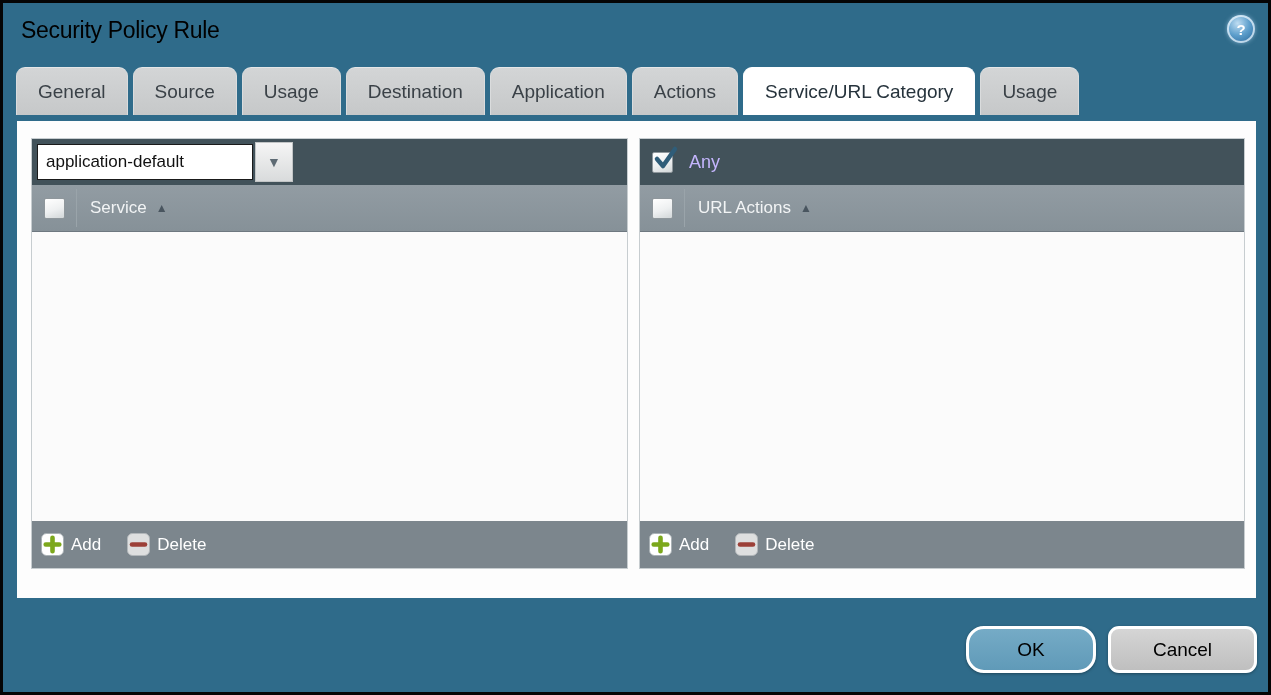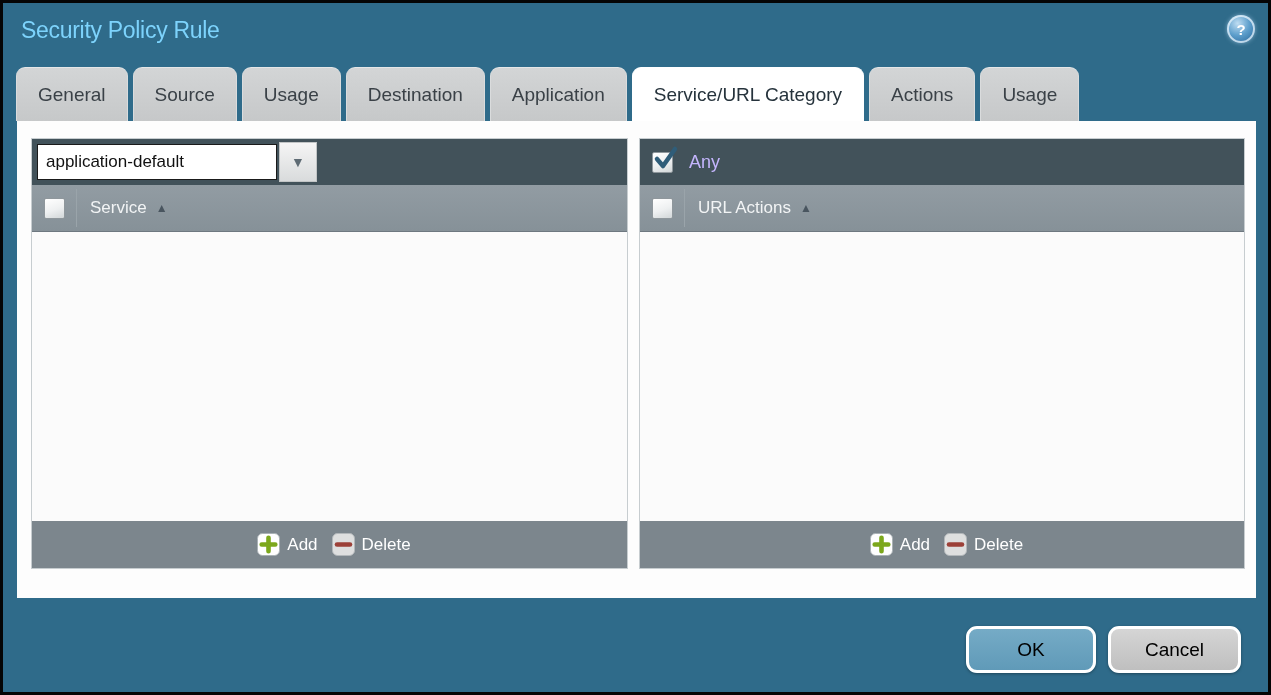--- a/index.html
+++ b/index.html
@@ -10,39 +10,39 @@
     width: 1271px; height: 695px;
     background: #2F6B8A;
     border: 3px solid #050505;
     overflow: hidden;
   }
 
   
   .dialog-title {
     position: absolute; left: 18px; top: 14px;
     font-size: 23px; letter-spacing: -0.3px;
-    color: #7dd3fc; font-weight: 400;
+    color: #000000; font-weight: 400;
   }
   .help-icon {
     position: absolute; left: 1224px; top: 12px;
     width: 28px; height: 28px; border-radius: 50%;
     background: radial-gradient(circle at 38% 30%, #BFDDF2 0%, #5E9FCC 45%, #1E5E92 100%);
     box-shadow: 0 0 4px rgba(190,220,245,0.55), inset 0 0 0 2px rgba(235,245,252,0.75);
     color: #FFFFFF; font-size: 15px; font-weight: bold;
     display: flex; align-items: center; justify-content: center;
     cursor: pointer;
   }
 
   
   .tab-bar {
     position: absolute; left: 13px; top: 64px;
     display: flex; gap: 5px; height: 54px;
   }
   .tab {
-    height: 54px; padding: 0 21px;
+    height: 48px; padding: 0 21px;
     display: flex; align-items: center; justify-content: center;
     background: linear-gradient(#D3D5D6, #C6C8C9);
     border-radius: 9px 9px 0 0;
     border-top: 1px solid #E4E6E7;
     border-left: 1px solid #DADCDD;
     border-right: 1px solid #DADCDD;
     font-size: 19px; color: #3A4147;
     cursor: pointer; white-space: nowrap;
   }
   .tab.active {
@@ -65,21 +65,21 @@
   .panel-service { left: 14px; width: 597px; }
   .panel-url { left: 622px; width: 606px; }
 
   .panel-top {
     height: 46px; flex: 0 0 46px;
     background: #42525A;
     display: flex; align-items: center;
     padding-left: 5px;
   }
   .mode-input {
-    width: 240px; height: 36px;
+    width: 216px; height: 36px;
     border: 1px solid #1A1A1A; border-radius: 0;
     font-size: 17px; padding: 0 8px; color: #111;
     background: #FFFFFF; outline: none;
   }
   .dropdown-btn {
     width: 38px; height: 40px; margin-left: 2px;
     background: linear-gradient(#F5F5F5, #D9DBDC);
     border: 1px solid #C2C5C6;
     display: flex; align-items: center; justify-content: center;
     cursor: pointer;
@@ -116,21 +116,21 @@
   .sort-asc { font-size: 12px; color: #49555F; margin-left: 9px; }
 
   .panel-body {
     flex: 1 1 auto; background: #FBFBFB;
   }
 
   .panel-footer {
     height: 47px; flex: 0 0 47px;
     background: #7C868D;
     display: flex; align-items: center;
-    padding-left: 9px; gap: 14px; justify-content: center;
+    padding-left: 9px; gap: 26px;
   }
   .tool-btn {
     display: inline-flex; align-items: center; gap: 7px;
     cursor: pointer; background: none; border: none; padding: 0;
     font-size: 17px;
   }
   .tool-btn .label-on { color: #FFFFFF; }
   .tool-btn.disabled { cursor: default; }
   .tool-btn.disabled .label-off { color: #ffffff; }
 
@@ -138,42 +138,43 @@
   .action-btn {
     position: absolute; top: 623px; height: 47px;
     border-radius: 11px; border: 3px solid #FFFFFF;
     font-size: 19px; color: #000000;
     display: flex; align-items: center; justify-content: center;
     cursor: pointer; box-shadow: 0 1px 3px rgba(0,0,0,0.35);
   }
   .ok-btn {
     left: 963px; width: 130px;
     background: linear-gradient(#75ABC6, #609AB8);
+    border-radius: 18px;
   }
   .cancel-btn {
-    left: 1105px; width: 133px;
+    left: 1105px; width: 149px;
     background: linear-gradient(#D5D5D5, #BFBFBF);
   }
 </style>
 </head>
 <body>
 
 <div class="screen">
 
   <div class="dialog-title">Security Policy Rule</div>
   <div class="help-icon">?</div>
 
   <div class="tab-bar">
     <div class="tab">General</div>
     <div class="tab">Source</div>
     <div class="tab">Usage</div>
     <div class="tab">Destination</div>
     <div class="tab">Application</div>
+    <div class="tab">Actions</div>
     <div class="tab active">Service/URL Category</div>
-    <div class="tab">Actions</div>
     <div class="tab">Usage</div>
   </div>
 
   <div class="content">
 
     <div class="panel panel-service">
       <div class="panel-top">
         <input class="mode-input" type="text" value="application-default" style="">
         <div class="dropdown-btn">
           <span class="arrow">▼</span>

